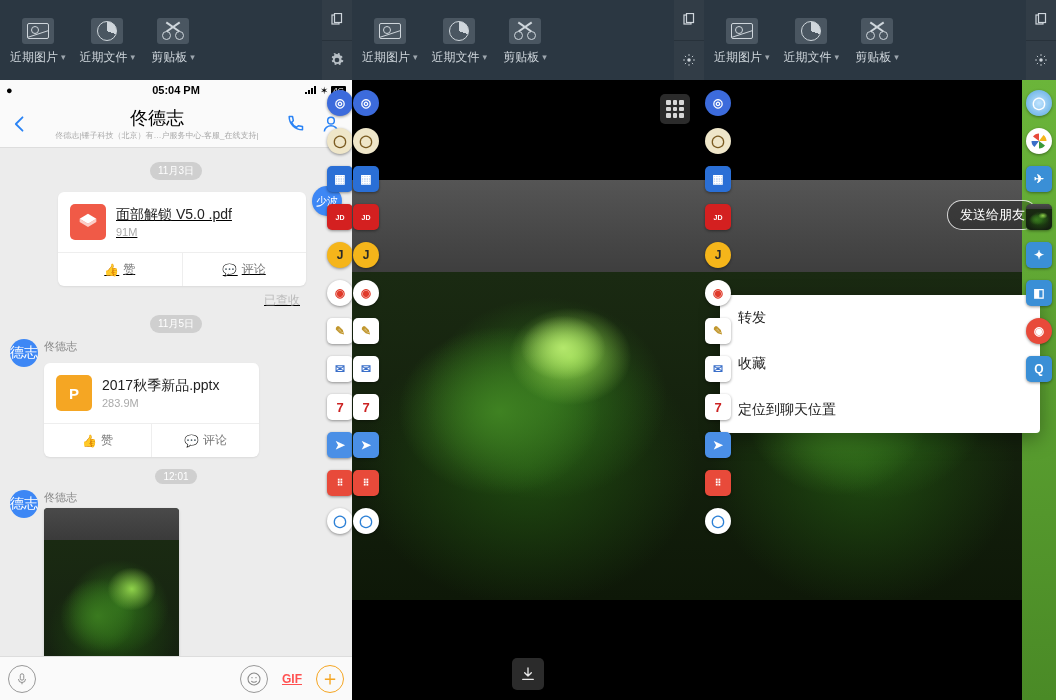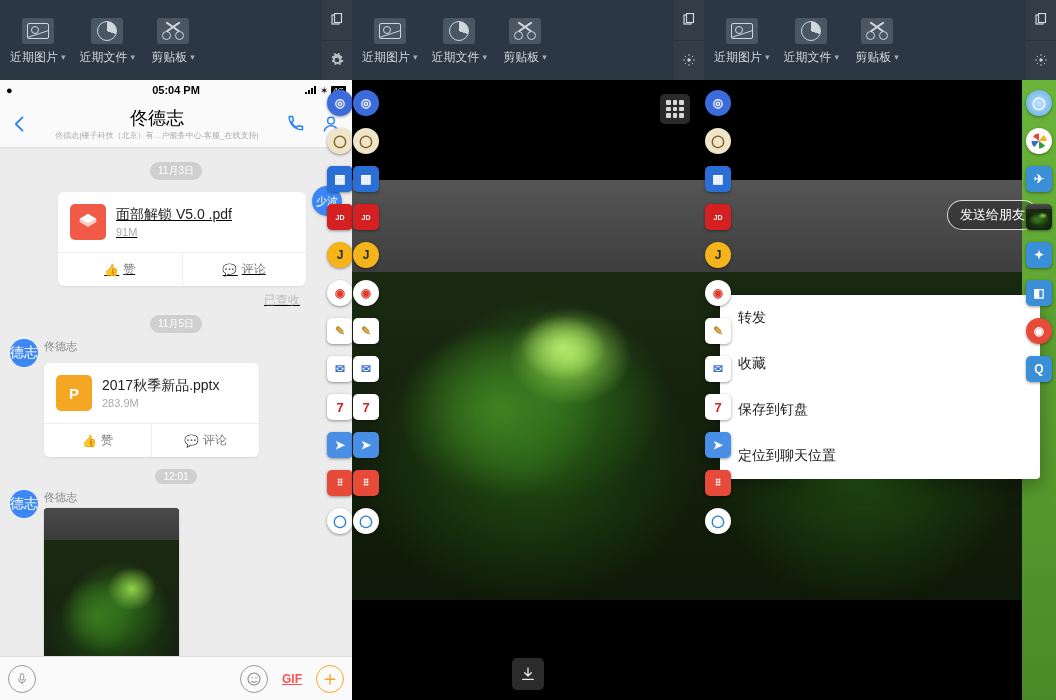--- a/index.html
+++ b/index.html
@@ -496,21 +496,20 @@
         <div class="plant-big"></div>
       </div>
     <div class="blackbot"></div>
   </div>
 
   <div class="send-pill">发送给朋友</div>
 
   <div class="ctx-menu">
     <div class="ctx-item">转发</div>
     <div class="ctx-item">收藏</div>
-    <div class="ctx-item">保存到钉盘</div>
     <div class="ctx-item">定位到聊天位置</div>
   </div>
 
   <div class="edge-dock edge-left" style="left:0; top:90px;">
     <div class="dock-ic" style="background:#3c6bdc;">◎</div>
     <div class="dock-ic" style="background:#efe6c9; color:#7a5a20;">◯</div>
     <div class="dock-ic sq" style="background:#2a6fd6;">▦</div>
     <div class="dock-ic sq" style="background:#d42020; font-size:7px;">JD</div>
     <div class="dock-ic" style="background:#f5b51a; color:#2a2a2a;">J</div>
     <div class="dock-ic" style="background:#fff; color:#e03a2a;">◉</div>

